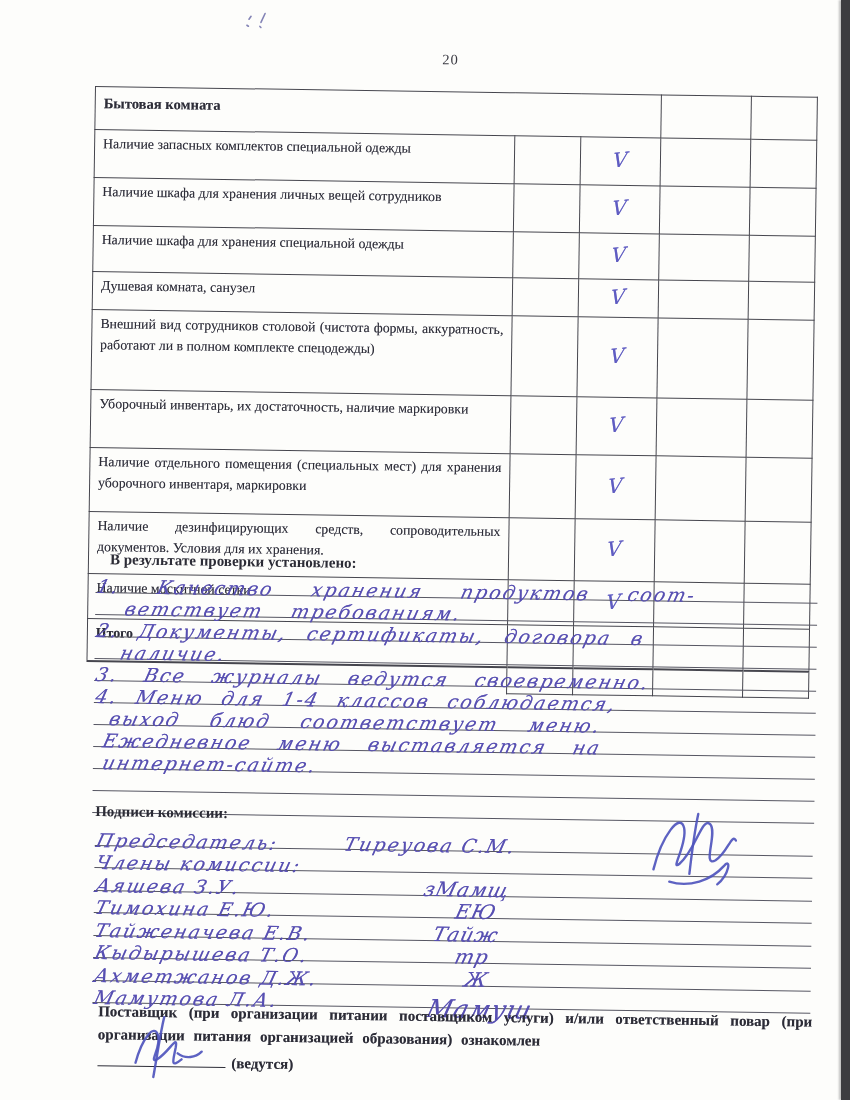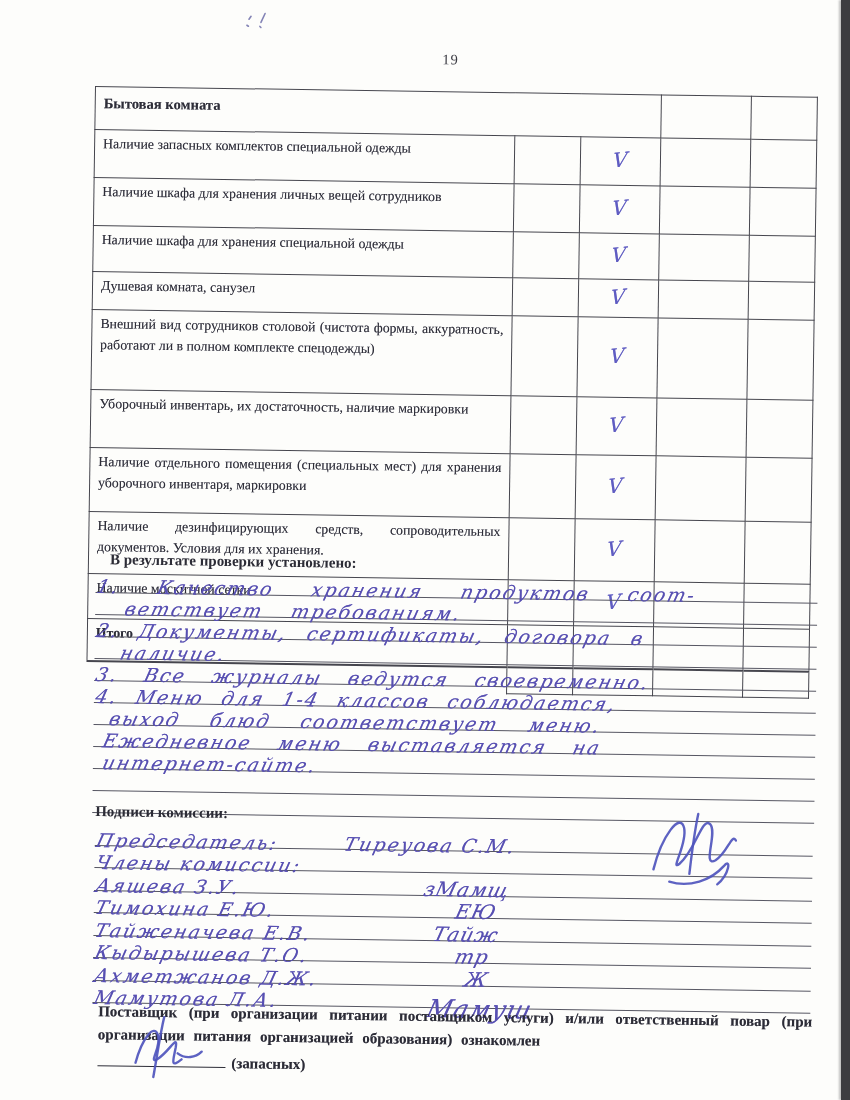--- a/index.html
+++ b/index.html
@@ -102,21 +102,21 @@
 
 <div id="content">
 
   <svg class="ink-marks" width="42" height="28" viewBox="0 0 42 28">
     <path d="M8 11 l2 -3"></path>
       <path d="M6 17 l1.5 1"></path>
     <path d="M24 5 l-4 9"></path>
       <path d="M19 18 l1 1"></path>
   </svg>
 
-  <div class="page-num">19</div>
+  <div class="page-num">20</div>
 
   <table id="inspection-table">
     <colgroup>
       <col style="width:420px">
         <col style="width:66px">
         <col style="width:80px">
       <col style="width:90px">
         <col style="width:66px">
     </colgroup>
     <tbody id="table-body">
@@ -279,21 +279,21 @@
       <path d="M14 64 C 22 30, 40 6, 44 22 C 48 38, 30 66, 40 58 C 56 44, 62 10, 70 18 C 78 26, 62 62, 76 54 C 88 46, 92 26, 96 34"></path>
       <path d="M30 76 C 50 82, 72 74, 84 60 C 92 50, 90 68, 78 78"></path>
       <path d="M58 8 C 54 28, 52 48, 50 68"></path>
     </svg>
   </div>
 
   <div class="footer">
     <span>Поставщик (при организации питании поставщиком услуги) и/или ответственный повар (при организации питания организацией образования) ознакомлен</span>
     <div class="blank-row">
       <span class="blank"></span>
-      <span class="sig-label">(запасных)</span>
+      <span class="sig-label">(ведутся)</span>
       <svg class="footer-sig" width="92" height="72" viewBox="0 0 92 72">
         <path d="M12 52 C 18 28, 30 12, 34 24 C 38 36, 24 54, 34 48 C 46 40, 54 22, 52 36 C 50 48, 46 58, 58 48"></path>
         <path d="M40 6 C 36 24, 34 42, 30 66"></path>
         <path d="M54 42 C 62 48, 72 46, 78 40"></path>
       </svg>
     </div>
   </div>
 
 </div>
 

